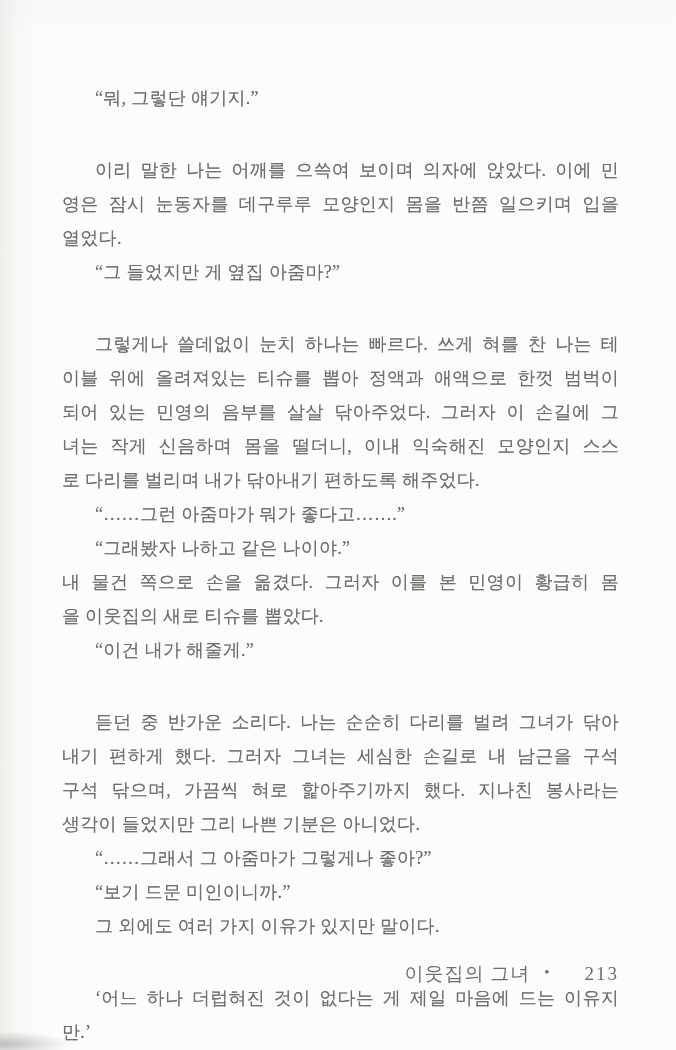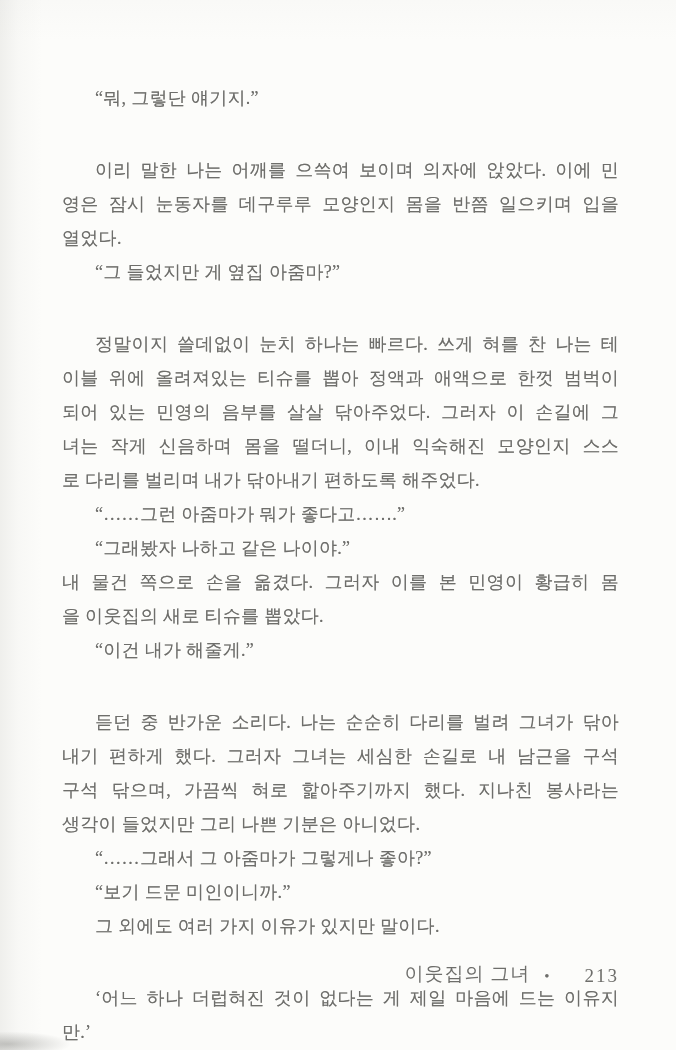--- a/index.html
+++ b/index.html
@@ -51,21 +51,21 @@
     margin-top: 38px;
   }
   .footer {
     position: absolute;
     right: 57px;
     top: 961px;
     font-size: 19px;
     color: #6e6e6b;
     letter-spacing: 1px;
     display: flex;
-    align-items: flex-end;
+    align-items: center;
   }
   .footer .sep {
     margin: 0 14px;
     font-size: 15px;
     position: relative;
     top: -2px;
   }
   .footer .pagenum {
     letter-spacing: 2px;
     margin-left: 20px;
@@ -75,21 +75,21 @@
 <body>
 
 <div class="page">
 
   <div class="text-block">
       <div class="line indent">“뭐, 그렇단 얘기지.”</div>
       <div class="line indent justify">이리 말한 나는 어깨를 으쓱여 보이며 의자에 앉았다. 이에 민</div>
       <div class="line justify">영은 잠시 눈동자를 데구루루 모양인지 몸을 반쯤 일으키며 입을</div>
       <div class="line">열었다.</div>
       <div class="line indent">“그 들었지만 게 옆집 아줌마?”</div>
-      <div class="line indent justify">정말이지 쓸데없이 눈치 하나는 빠르다. 쓰게 혀를 찬 나는 테</div>
+      <div class="line indent justify">그렇게나 쓸데없이 눈치 하나는 빠르다. 쓰게 혀를 찬 나는 테</div>
       <div class="line justify">이블 위에 올려져있는 티슈를 뽑아 정액과 애액으로 한껏 범벅이</div>
       <div class="line justify">되어 있는 민영의 음부를 살살 닦아주었다. 그러자 이 손길에 그</div>
       <div class="line justify">녀는 작게 신음하며 몸을 떨더니, 이내 익숙해진 모양인지 스스</div>
       <div class="line">로 다리를 벌리며 내가 닦아내기 편하도록 해주었다.</div>
       <div class="line indent">“……그런 아줌마가 뭐가 좋다고…….”</div>
       <div class="line indent">“그래봤자 나하고 같은 나이야.”</div>
       <div class="line justify">내 물건 쪽으로 손을 옮겼다. 그러자 이를 본 민영이 황급히 몸</div>
       <div class="line">을 이웃집의 새로 티슈를 뽑았다.</div>
       <div class="line indent">“이건 내가 해줄게.”</div>
       <div class="line indent justify">듣던 중 반가운 소리다. 나는 순순히 다리를 벌려 그녀가 닦아</div>

